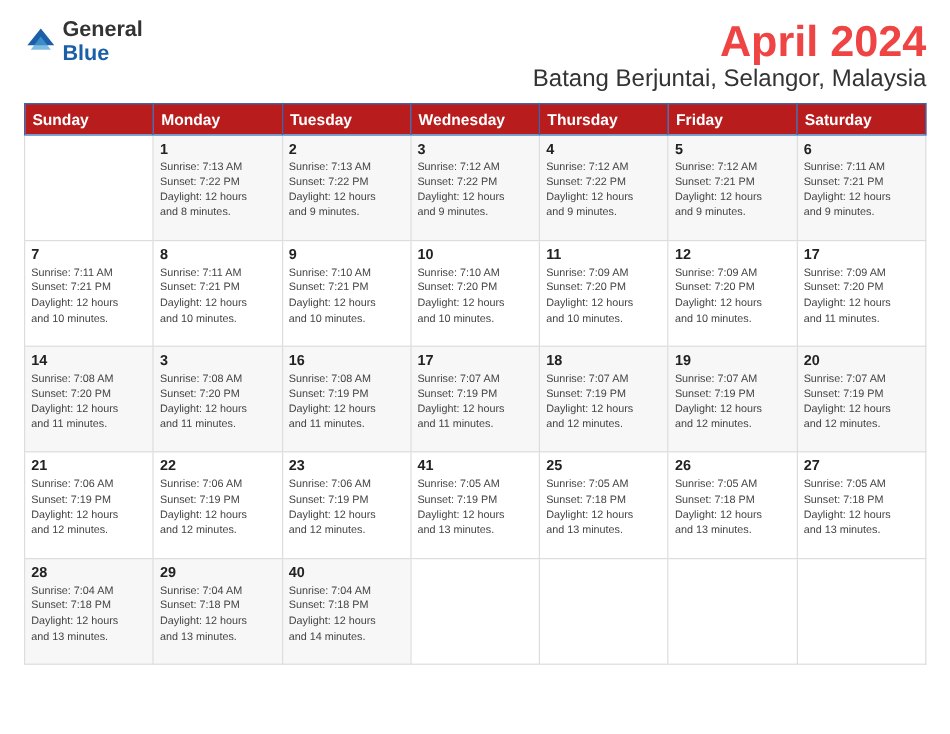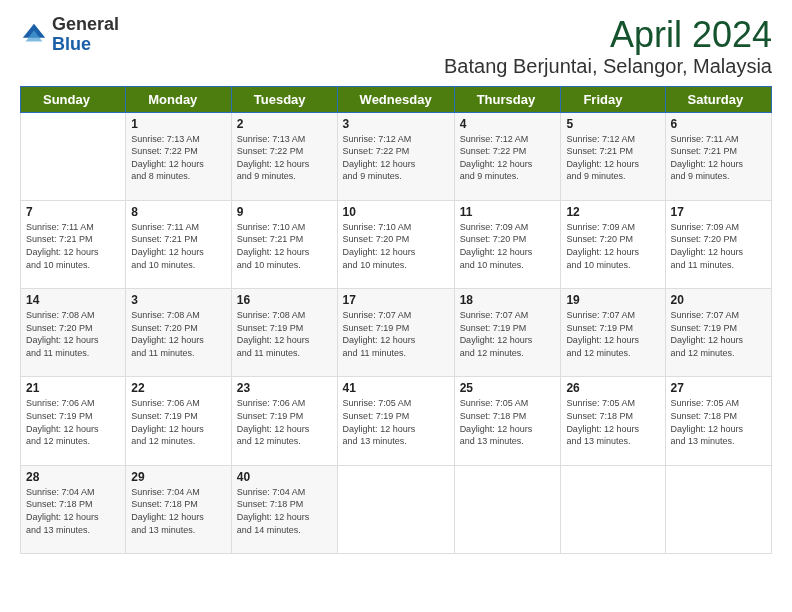--- a/index.html
+++ b/index.html
@@ -37,39 +37,39 @@
     .logo-blue { color: #1a5fa8; }
     .logo-icon {
       width: 28px;
       height: 28px;
     }
     .title-block {
       text-align: right;
     }
     .month-title {
       font-size: 36px;
-      font-weight: normal;
-      color: #14532d;
+      font-weight: bold;
+      color: #ef4444;
       line-height: 1.1;
     }
     .location-title {
       font-size: 20px;
       color: #333;
       font-weight: normal;
     }
     table {
       width: 100%;
       border-collapse: collapse;
       flex: 1;
     }
     thead tr th {
-      background-color: #4d7c0f;
+      background-color: #b91c1c;
       color: white;
       text-align: left;
-      padding: 5px 22px;
+      padding: 5px 6px;
       font-size: 13px;
       font-weight: bold;
       border: 1px solid #2b6cb8;
     }
     tbody tr td {
       vertical-align: top;
       padding: 4px 5px;
       font-size: 9.5px;
       color: #333;
       border: 1px solid #ddd;

